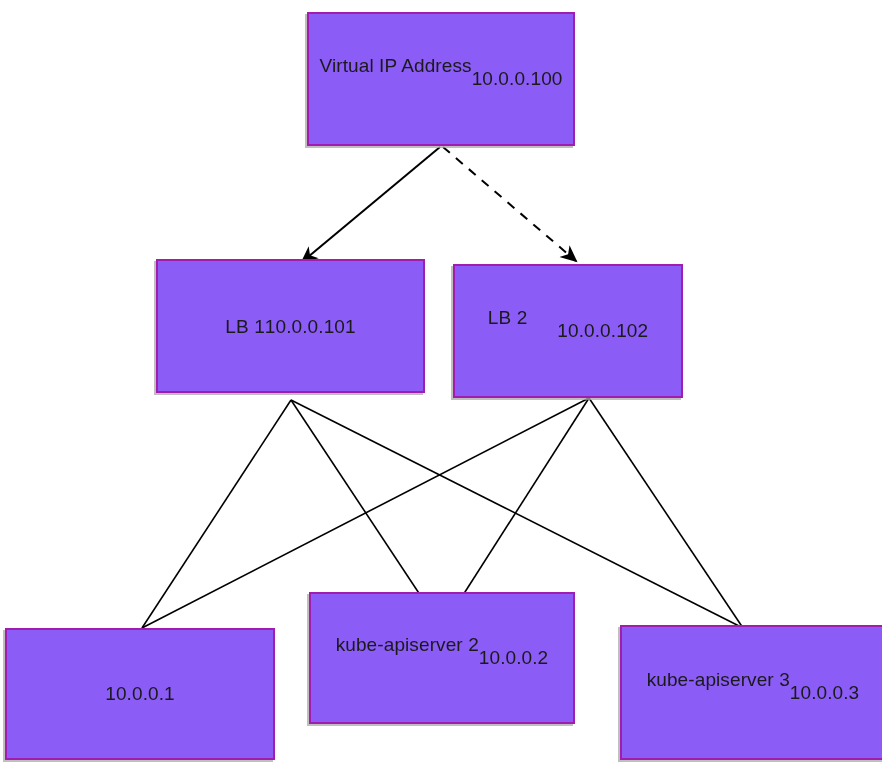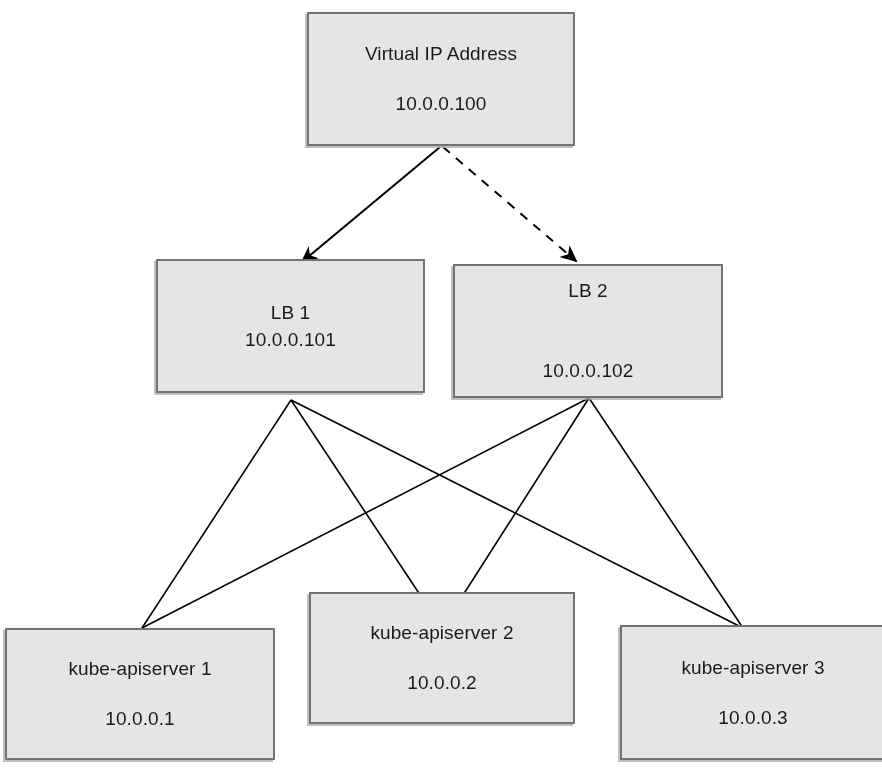--- a/index.html
+++ b/index.html
@@ -24,25 +24,24 @@
     position: absolute;
     top: 0;
     left: 0;
     width: 882px;
     height: 768px;
     display: block;
   }
   .node-box {
     position: absolute;
     box-sizing: border-box;
-    background: #e5e5e5;
-    border: 2px solid #737373;
+    background: #8b5cf6;
+    border: 2px solid #a21caf;
     box-shadow: -2px 2px 0 0 rgba(170,170,170,0.75);
     display: flex;
-    flex-direction: column;
     align-items: center;
     justify-content: center;
     text-align: center;
   }
   .node-line {
     color: #1a1a1a;
     font-size: 19px;
     line-height: 24px;
     white-space: nowrap;
     letter-spacing: 0.1px;
@@ -84,27 +83,26 @@
   <div class="node-box spaced" style="left:307px; top:12px; width:268px; height:134px;">
     <div class="node-line title">Virtual IP Address</div>
     <div class="node-line">10.0.0.100</div>
   </div>
 
   <div class="node-box tight" style="left:156px; top:259px; width:269px; height:134px;align-items:center;">
     <div class="node-line">LB 1</div>
     <div class="node-line">10.0.0.101</div>
   </div>
 
-  <div class="node-box spaced" style="left:453px; top:264px; width:270px; height:134px;gap:30px;">
+  <div class="node-box spaced" style="left:453px; top:264px; width:230px; height:134px;gap:30px;">
     <div class="node-line title">LB 2</div>
     <div class="node-line">10.0.0.102</div>
   </div>
 
   <div class="node-box spaced" style="left:5px; top:628px; width:270px; height:132px;">
-    <div class="node-line title">kube-apiserver 1</div>
     <div class="node-line">10.0.0.1</div>
   </div>
 
   <div class="node-box spaced" style="left:309px; top:592px; width:266px; height:132px;">
     <div class="node-line title">kube-apiserver 2</div>
     <div class="node-line">10.0.0.2</div>
   </div>
 
   <div class="node-box spaced" style="left:611px; top:625px; width:266px; height:135px;margin-left:9px;">
     <div class="node-line title">kube-apiserver 3</div>

